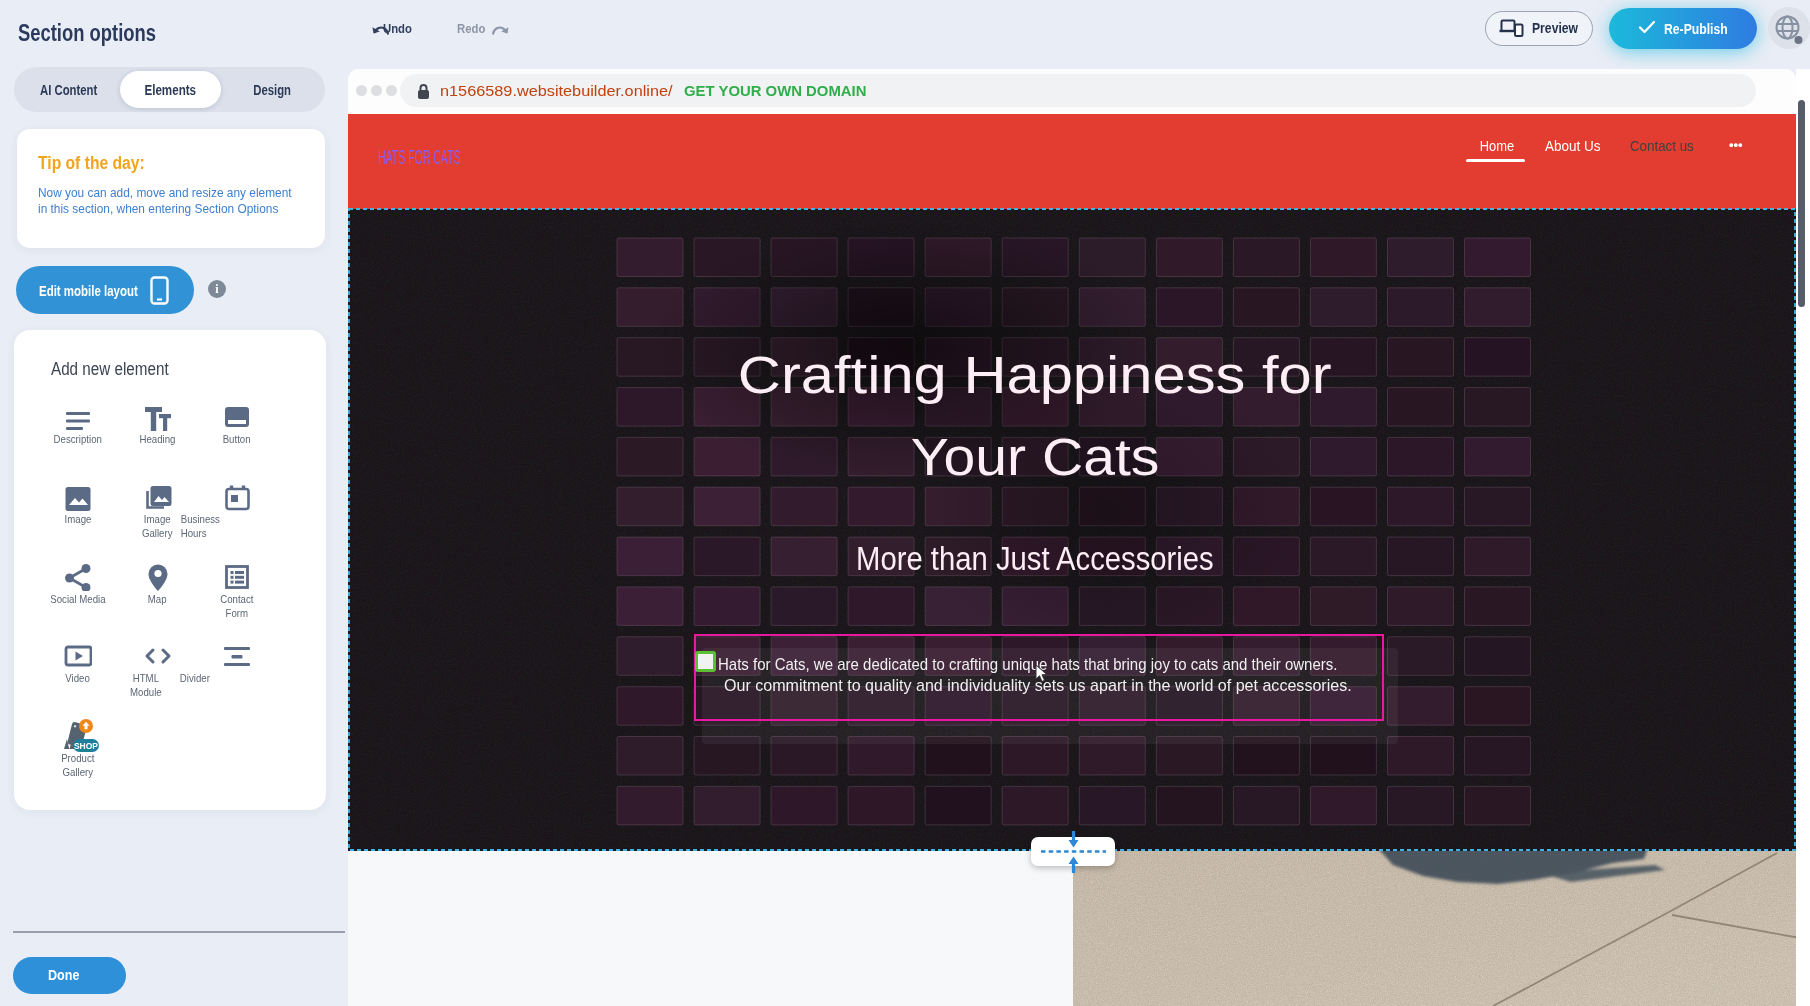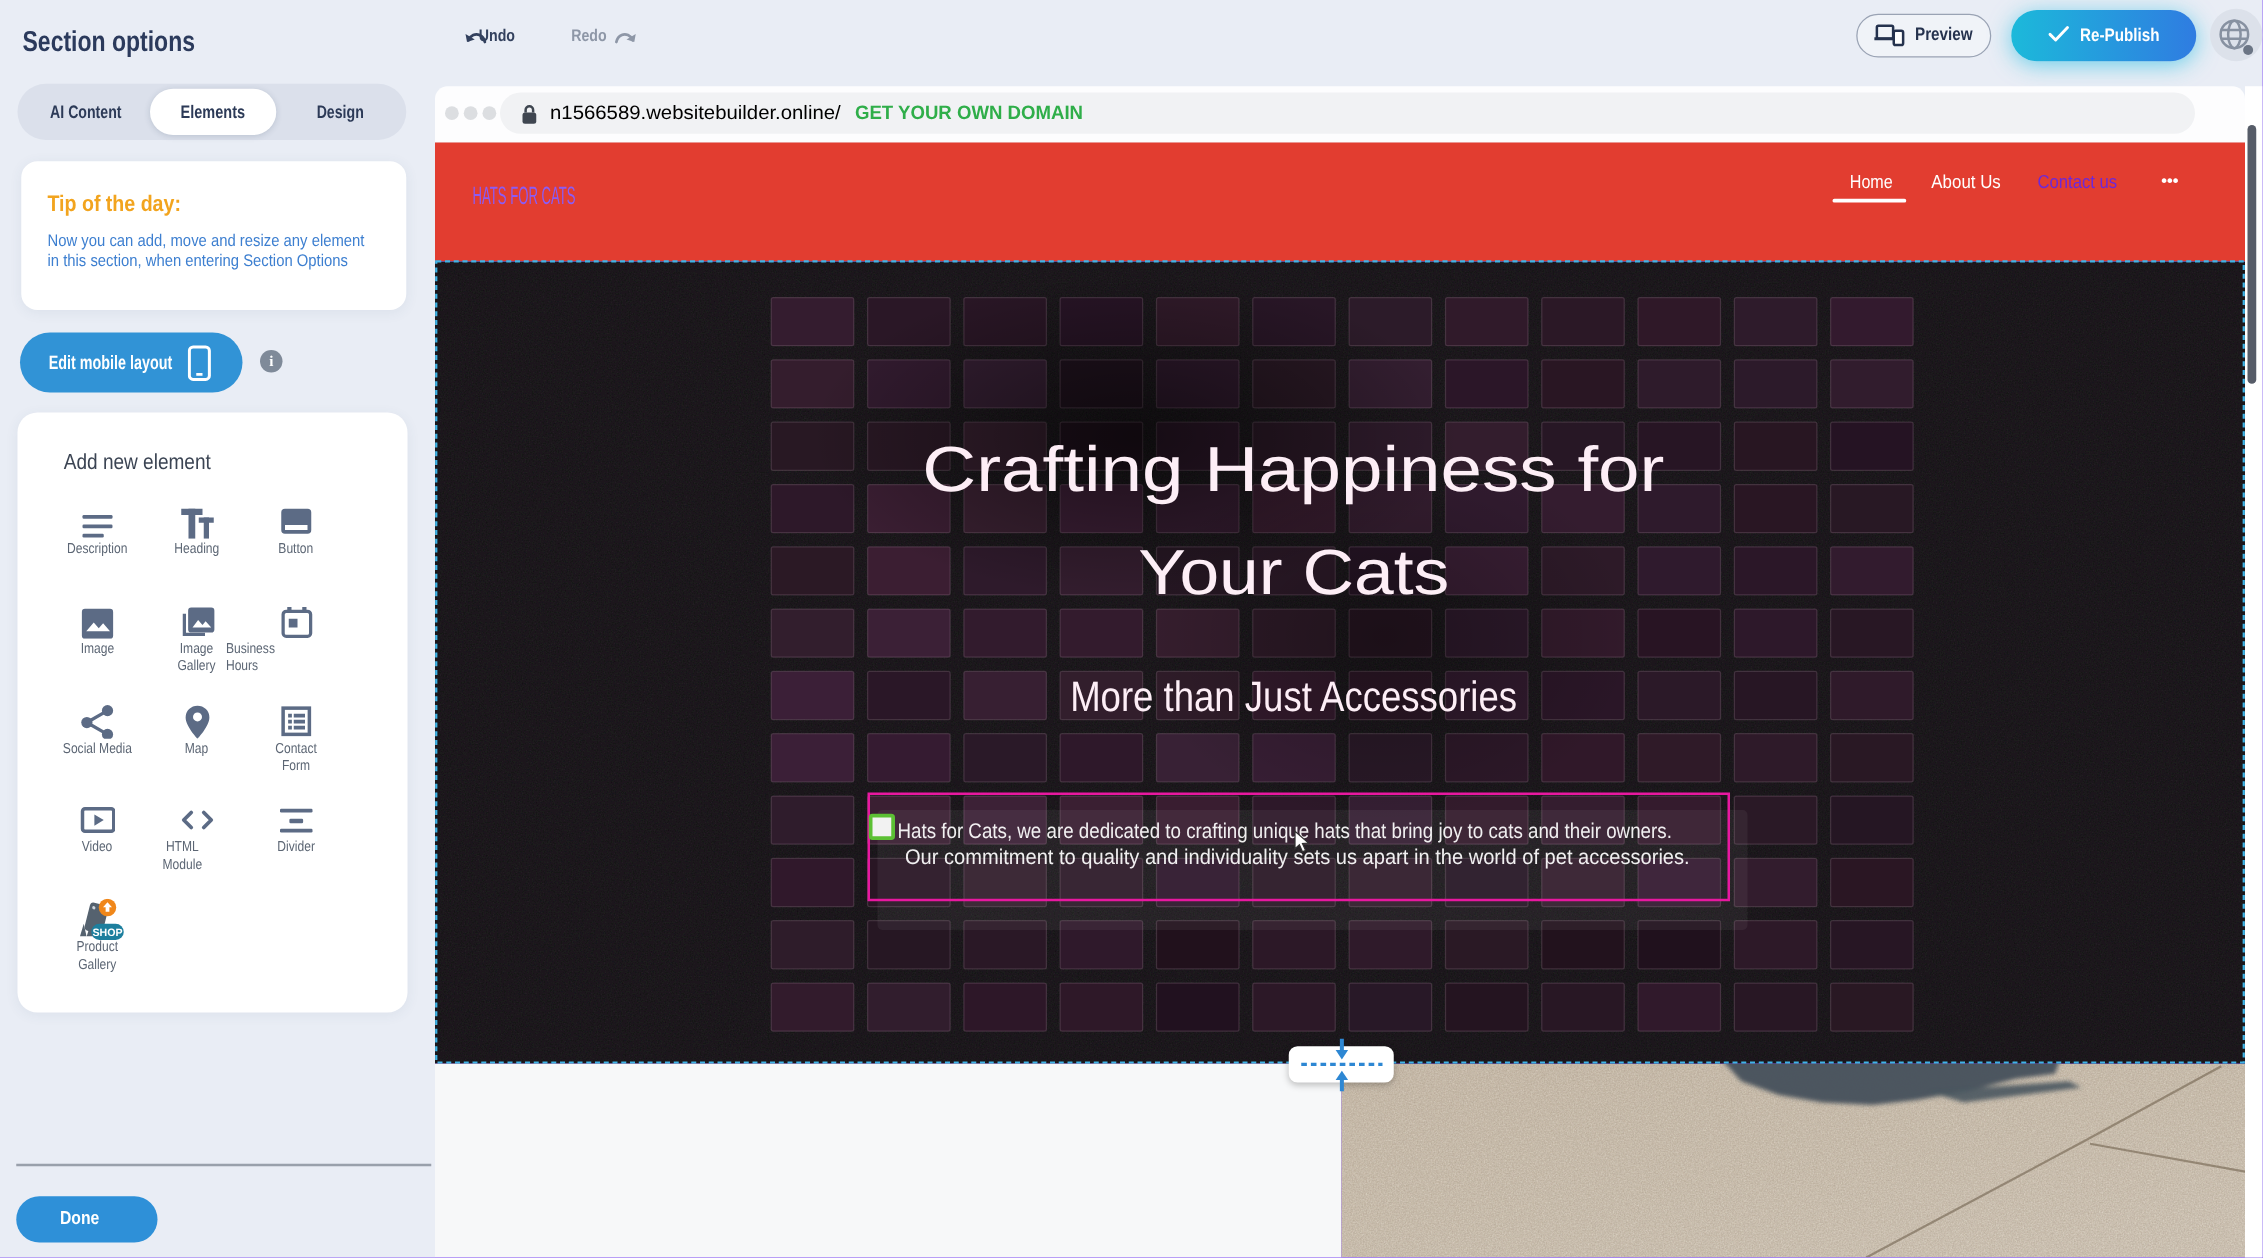--- a/index.html
+++ b/index.html
@@ -145,21 +145,21 @@
     </g>
   </svg>
 <div class="abs" style="left:86px;top:672px;width:120px;text-align:center;font-size:11.5px;line-height:13.5px;color:#5c6674"><span class="sxc">HTML<br>Module</span></div>
 <svg class="abs" style="left:223px;top:642px" width="28" height="28" viewBox="0 0 28 28">
     <g fill="#5c6b85">
       <rect x="1" y="5" width="26" height="3" rx="1"></rect>
       <rect x="8.5" y="13" width="11" height="3.5" rx="1"></rect>
       <rect x="1" y="21" width="26" height="3" rx="1"></rect>
     </g>
   </svg>
-<div class="abs" style="left:177px;top:672px;width:120px;text-align:center;font-size:11.5px;line-height:13.5px;color:#5c6674"><span class="sxc">Divider</span></div>
+<div class="abs" style="left:177px;top:672px;width:120px;text-align:left;font-size:11.5px;line-height:13.5px;color:#5c6674"><span class="sxc">Divider</span></div>
 <svg class="abs" style="left:57px;top:719px" width="44" height="36" viewBox="0 0 44 36">
     <g transform="rotate(14 20 18)">
       <rect x="12" y="4" width="15" height="23" rx="3" fill="#55626f"></rect>
       <circle cx="15.5" cy="8" r="1.3" fill="#cfd6dd"></circle>
     </g>
     <path d="M7 30 l3-10 2.2 10 z M12.4 30 l3-10 2.2 10 z" fill="#55626f"></path>
     <circle cx="29" cy="7" r="7" fill="#f0871a"></circle>
     <path d="M29 2.8 l3.6 3.9 h-2.1 v3.6 h-3 v-3.6 h-2.1 z" fill="#fff"></path>
     <rect x="16" y="20" width="26" height="13" rx="6.5" fill="#1d7f9e"></rect>
     <text x="29" y="29.5" font-size="8.5" font-weight="bold" fill="#fff" text-anchor="middle" font-family="Liberation Sans">SHOP</text>
@@ -172,29 +172,29 @@
 
 <div class="abs" style="left:348px;top:69px;width:1448px;height:45px;background:#fdfdfe;border-radius:10px 10px 0 0"></div>
 <div class="abs" style="left:356px;top:85px;width:11px;height:11px;border-radius:50%;background:#dcdee1"></div>
 <div class="abs" style="left:371px;top:85px;width:11px;height:11px;border-radius:50%;background:#dcdee1"></div>
 <div class="abs" style="left:386px;top:85px;width:11px;height:11px;border-radius:50%;background:#dcdee1"></div>
 <div class="abs" style="left:400px;top:74px;width:1356px;height:33px;border-radius:17px;background:#f1f2f4"></div>
 <svg class="abs" style="left:417px;top:83px" width="13" height="17" viewBox="0 0 13 17">
     <rect x="1" y="7" width="11" height="9" rx="2" fill="#3f4650"></rect>
     <path d="M3.5 7 V5 a3 3 0 0 1 6 0 V7" fill="none" stroke="#3f4650" stroke-width="2"></path>
   </svg>
-<div class="abs" style="left:440px;top:85px;font-size:15.5px;line-height:12px;color:#000000"><span class="sx" style="transform:scaleX(1.05)">n1566589.websitebuilder.online/</span></div>
+<div class="abs" style="left:440px;top:85px;font-size:15.5px;line-height:12px;color:#c2410c"><span class="sx" style="transform:scaleX(1.05)">n1566589.websitebuilder.online/</span></div>
 <div class="abs" style="left:684px;top:85px;font-size:15.5px;line-height:12px;font-weight:bold;color:#2fae49"><span class="sx" style="transform:scaleX(0.96)">GET YOUR OWN DOMAIN</span></div>
 
 <div class="abs" style="left:348px;top:114px;width:1448px;height:95px;background:#e23d30"></div>
 <div class="abs" style="left:378px;top:145px;font-size:20px;font-weight:normal;color:#8b5cf6;line-height:24px"><span class="sx" style="transform:scaleX(0.525)">HATS FOR CATS</span></div>
 <div class="abs" style="left:1437px;top:137px;width:120px;text-align:center;font-size:15px;line-height:18px;color:#fff"><span class="sxc" style="transform:scaleX(0.86)">Home</span></div>
 <div class="abs" style="left:1466px;top:159px;width:59px;height:3px;background:#fff;border-radius:2px"></div>
 <div class="abs" style="left:1513px;top:137px;width:120px;text-align:center;font-size:15px;line-height:18px;color:#fff"><span class="sxc" style="transform:scaleX(0.90)">About Us</span></div>
-<div class="abs" style="left:1602px;top:137px;width:120px;text-align:center;font-size:15px;line-height:18px;color:#6d28d9"><span class="sxc" style="transform:scaleX(0.89)">Contact us</span></div>
+<div class="abs" style="left:1602px;top:137px;width:120px;text-align:center;font-size:15px;line-height:18px;color:#404040"><span class="sxc" style="transform:scaleX(0.89)">Contact us</span></div>
 <div class="abs" style="left:1729px;top:137px;font-size:13px;font-weight:bold;color:#fff;letter-spacing:0px">•••</div>
 
 <div class="abs" style="left:348px;top:209px;width:1448px;height:804px;background:#8b5cf6;overflow:hidden">
 <svg width="1448" height="642" style="position:absolute;left:0;top:0">
 <defs>
 <filter id="noise">
           <feTurbulence type="fractalNoise" baseFrequency="0.9" numOctaves="2" result="n"></feTurbulence>
           <feColorMatrix in="n" type="matrix" values="0 0 0 0 0.5, 0 0 0 0 0.42, 0 0 0 0 0.47, 0 0 0 0.022 0"></feColorMatrix>
           <feComposite operator="over" in2="SourceGraphic"></feComposite>
         </filter>

